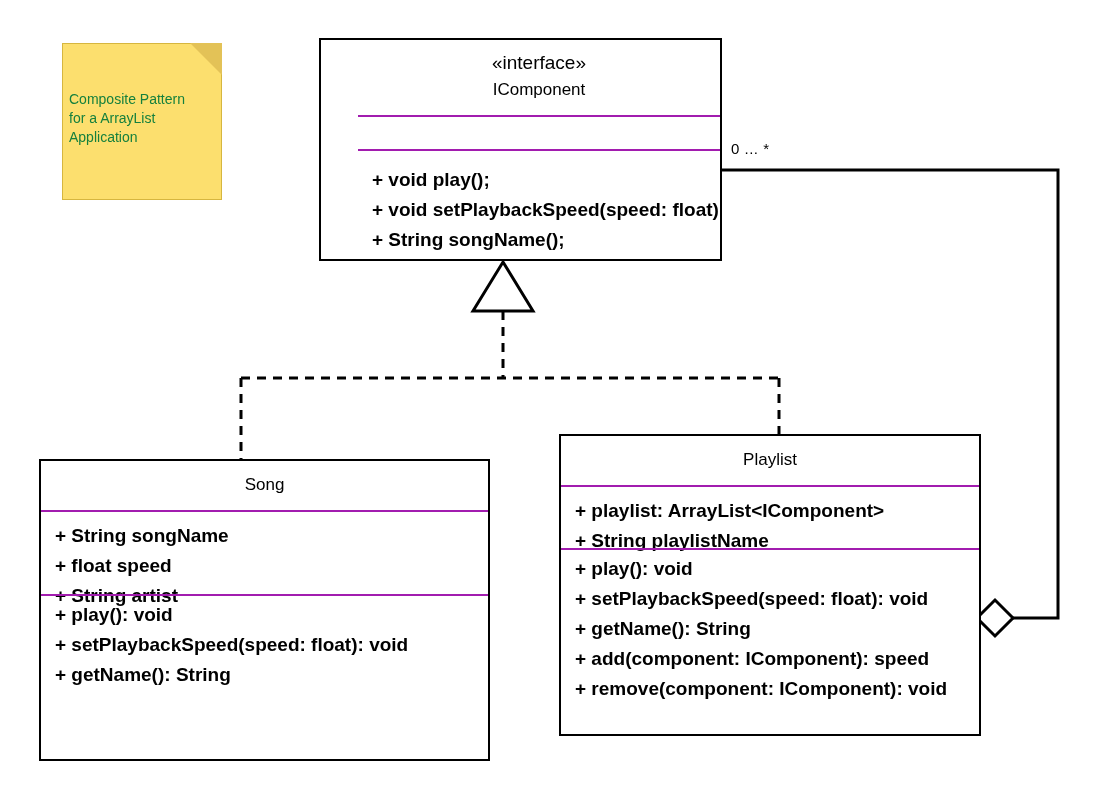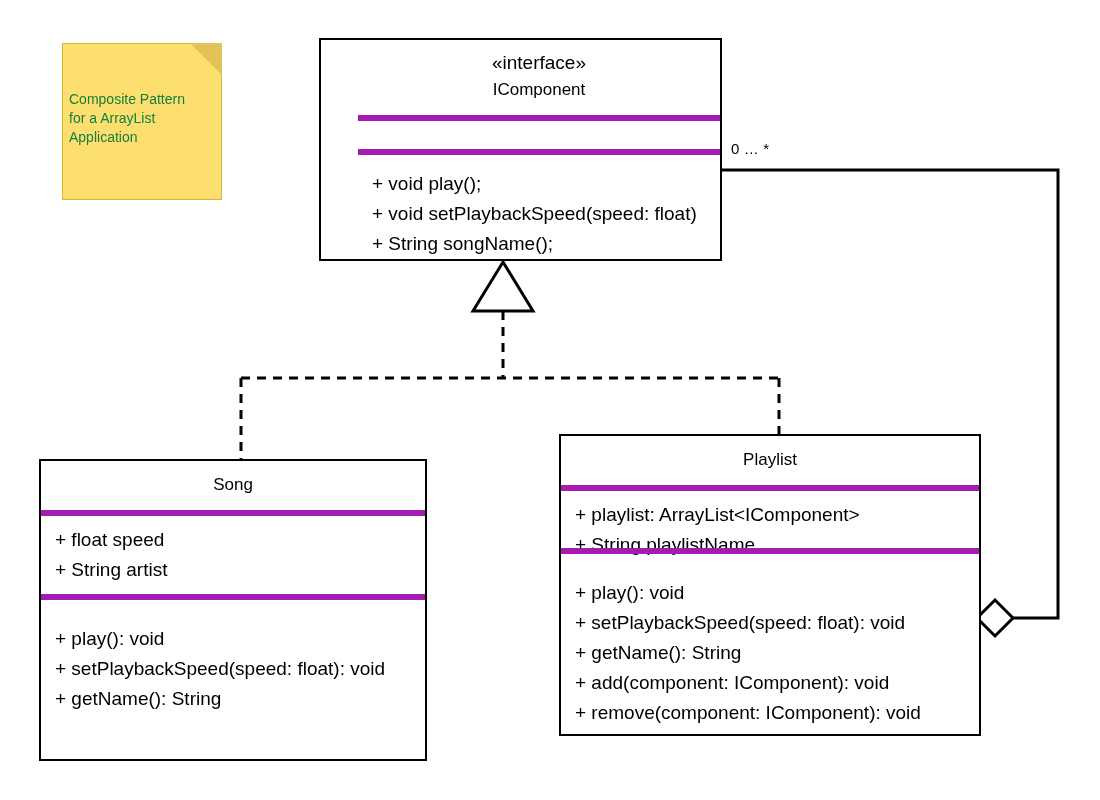--- a/index.html
+++ b/index.html
@@ -35,21 +35,22 @@
     border: 2px solid #000000;
     box-sizing: border-box;
     display: flex;
     flex-direction: column;
   }
   .compartment {
     box-sizing: border-box;
     padding: 9px 14px;
   }
   .compartment + .compartment {
-    border-top: 6px solid #a21caf;
+    border-top: 2px solid #a21caf;
+    font-weight: bold;
   }
   .compartment.header {
     text-align: center;
     padding: 10px 14px 12px;
   }
   .stereotype {
     font-size: 19px;
     line-height: 26px;
   }
   .class-title {
@@ -59,40 +60,40 @@
   .compartment.empty-attrs {
     min-height: 34px;
     padding: 0;
   }
   .member {
     font-size: 19px;
     line-height: 30px;
     white-space: nowrap;
   }
   .compartment.members {
-    padding-top: 24px;
+    padding-top: 4px;
     padding-bottom: 13px;
   }
 
   
   #class-icomponent {
     left: 319px;
     top: 38px;
     width: 403px;
     height: 223px;
     padding-left: 37px;
   }
   #class-icomponent .compartment.members {
     flex: 1;
     padding-top: 14px;
   }
   #class-song {
     left: 39px;
     top: 459px;
-    width: 388px;
+    width: 451px;
     height: 302px;
   }
   #class-song .attrs {
     height: 84px;
   }
   #class-song .members {
     flex: 1;
   }
   #class-playlist {
     left: 559px;
@@ -199,20 +200,21 @@
     </div>
   </div>
 
   <div id="multiplicity-0-star">0 ... *</div>
 
   <div class="uml-class" id="class-song">
     <div class="compartment header">
       <div class="class-title">Song</div>
     </div>
     <div class="compartment attrs">
+      <div class="member">+ String songName</div>
       <div class="member">+ float speed</div>
       <div class="member">+ String artist</div>
     </div>
     <div class="compartment members">
       <div class="member">+ play(): void</div>
       <div class="member">+ setPlaybackSpeed(speed: float): void</div>
       <div class="member">+ getName(): String</div>
     </div>
   </div>
 
@@ -221,18 +223,18 @@
       <div class="class-title">Playlist</div>
     </div>
     <div class="compartment attrs">
       <div class="member">+ playlist: ArrayList&lt;IComponent&gt;</div>
       <div class="member">+ String playlistName</div>
     </div>
     <div class="compartment members">
       <div class="member">+ play(): void</div>
       <div class="member">+ setPlaybackSpeed(speed: float): void</div>
       <div class="member">+ getName(): String</div>
-      <div class="member">+ add(component: IComponent): void</div>
+      <div class="member">+ add(component: IComponent): speed</div>
       <div class="member">+ remove(component: IComponent): void</div>
     </div>
   </div>
 
 </div>
 
 </body></html>

